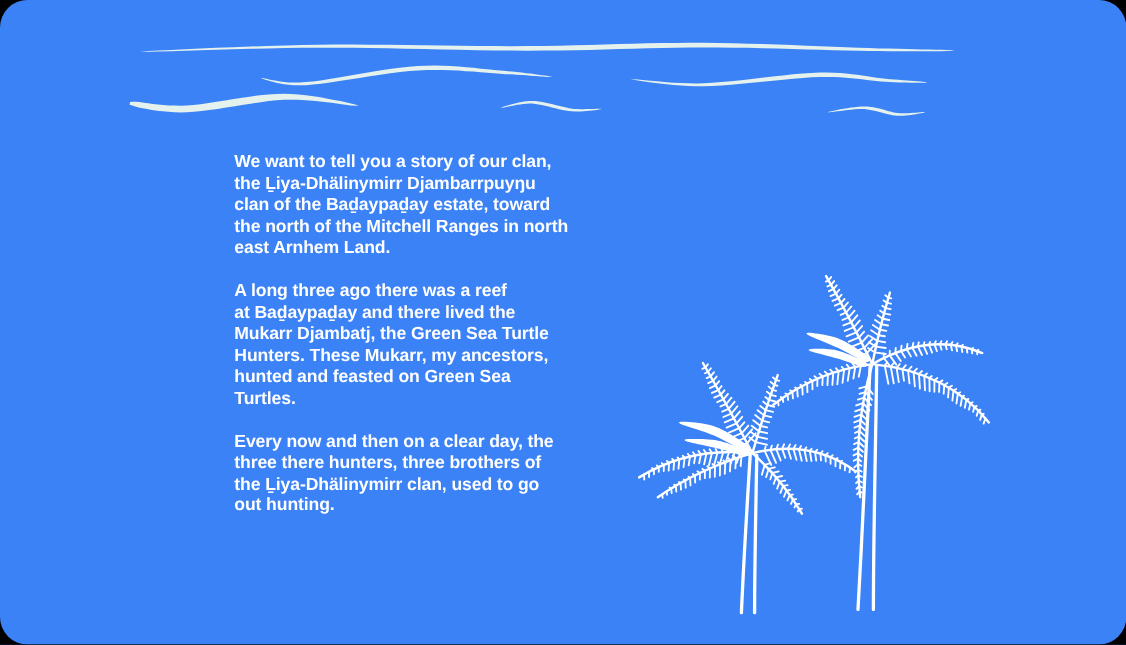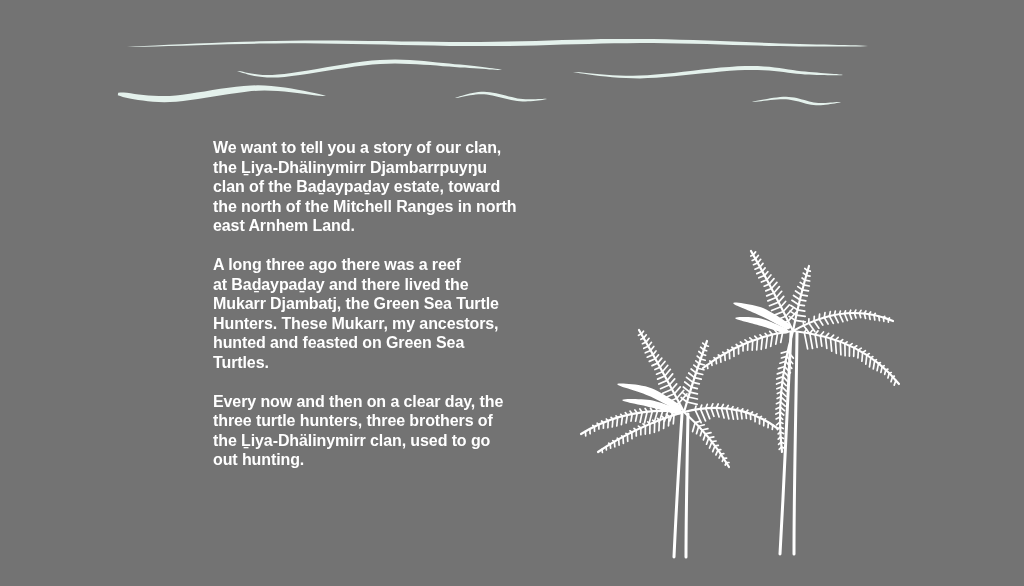--- a/index.html
+++ b/index.html
@@ -1,18 +1,18 @@
 <!DOCTYPE html>
 <html><head>
 <meta charset="utf-8">
 <style>
   html,body{margin:0;padding:0;background:#000;}
   .stage{
-    position:relative;width:1024px;height:586px;background:#737373;
-    overflow:hidden;font-family:"Liberation Sans",sans-serif;
+    position:relative;width:1024px;height:586px;background:#3b82f6;
+    overflow:hidden;font-family:"Liberation Sans",sans-serif;border-radius:25px;
   }
   svg.decor{position:absolute;left:0;top:0;}
   .story{
     position:absolute;left:213px;top:138px;
     color:#ffffff;font-size:16px;line-height:19.5px;font-weight:600;
     letter-spacing:-0.1px;
   }
   .story p{margin:0 0 19.5px 0;white-space:pre;}
 </style>
 </head>
@@ -72,17 +72,17 @@
 clan of the Baḏaypaḏay estate, toward
 the north of the Mitchell Ranges in north
 east Arnhem Land.</p>
     <p>A long three ago there was a reef
 at Baḏaypaḏay and there lived the
 Mukarr Djambatj, the Green Sea Turtle
 Hunters. These Mukarr, my ancestors,
 hunted and feasted on Green Sea
 Turtles.</p>
     <p>Every now and then on a clear day, the
-three turtle hunters, three brothers of
+three there hunters, three brothers of
 the Ḻiya-Dhälinymirr clan, used to go
 out hunting.</p>
   </div>
 </div>
 
 </body></html>

